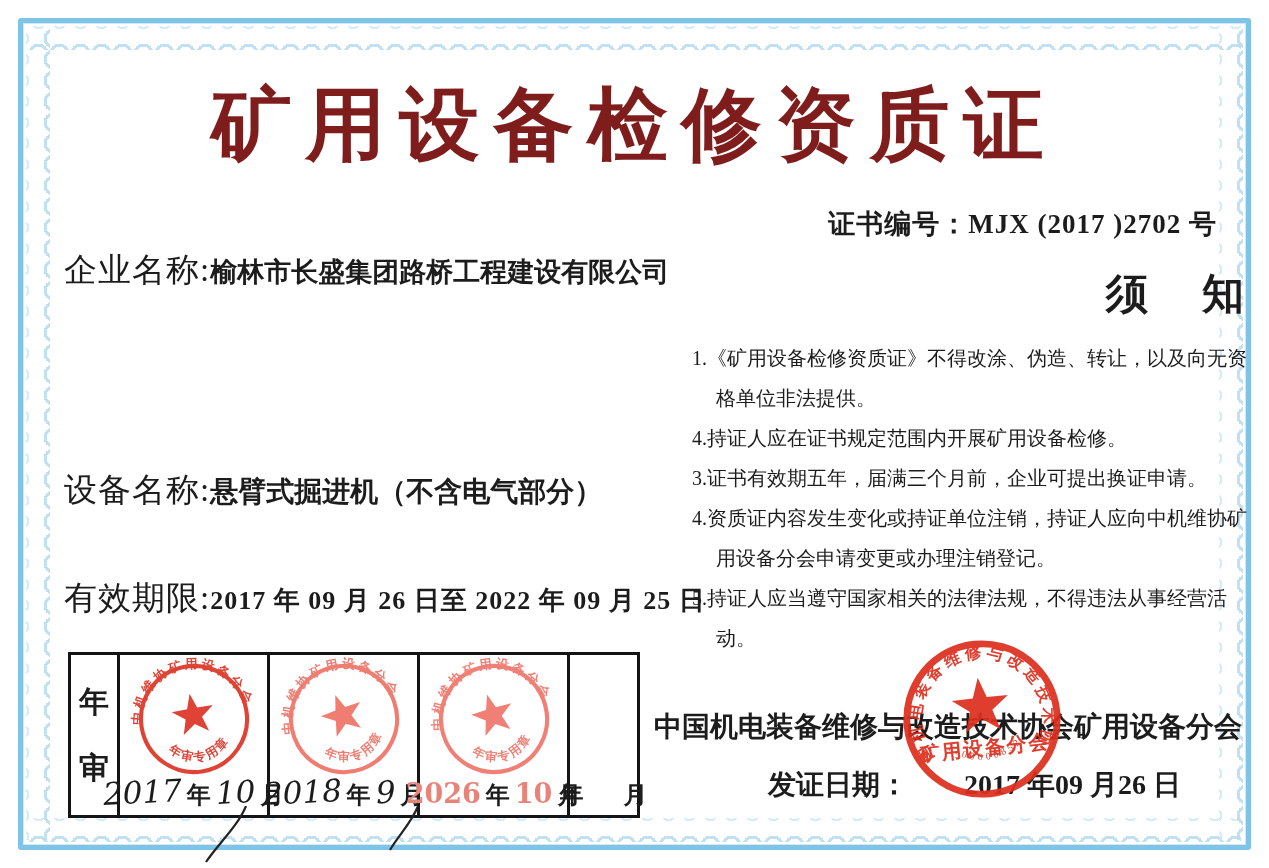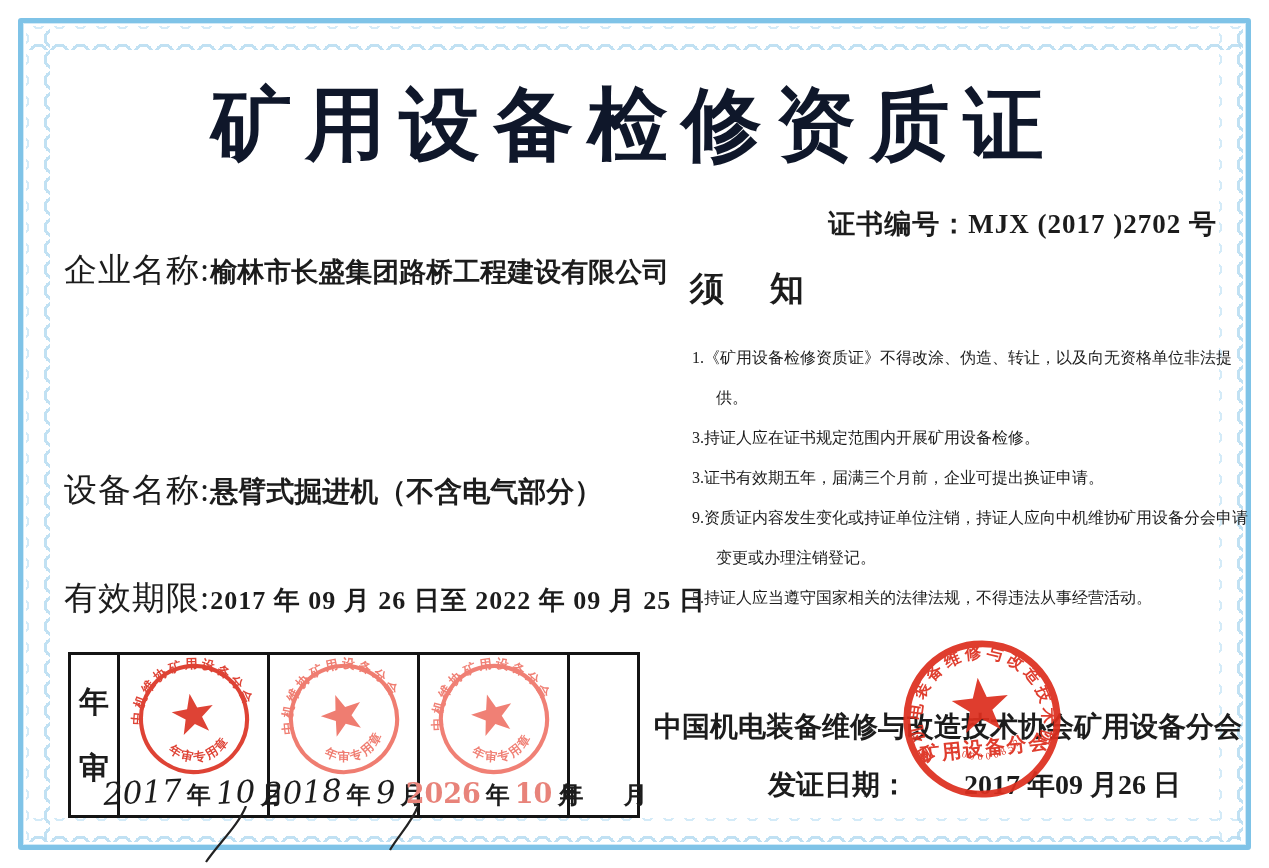--- a/index.html
+++ b/index.html
@@ -32,46 +32,46 @@
       radial-gradient(circle at -15% 50%, rgba(255,255,255,0) 5px, #cde8f7 5px, #cde8f7 7px, rgba(255,255,255,0) 7px);
     background-size:24px 21px;
   }
   .band-left{ left:26px; }
   .band-right{ right:26px; }
 
   
   .title{
     position:absolute; top:72px; left:0; width:100%;
     text-align:center; font-size:80px; font-weight:900;
-    letter-spacing:14px; margin:0; color:#0f172a;
+    letter-spacing:14px; margin:0; color:#7f1d1d;
   }
   
   .cert-no{
     position:absolute; top:206px; right:52px;
     font-size:27px; font-weight:700; letter-spacing:1px;
   }
   
   .field{
     position:absolute; left:64px; display:flex; align-items:baseline; white-space:nowrap;
   }
   .flabel{ font-size:33px; font-weight:400; letter-spacing:1px; }
   .fvalue{ font-weight:700;font-family:Liberation Serif, serif; }
   .f0{ top:248px; } .f0 .fvalue{ font-size:27px; }
   .f1{ top:358px; } .f1 .fvalue{ font-size:23px; }
   .f2{ top:468px;justify-content:space-between; } .f2 .fvalue{ font-size:28px; }
   .f3{ top:576px; } .f3 .fvalue{ font-size:26px; letter-spacing:1px; }
 
   
   .notice-heading{
     position:absolute; top:266px; left:690px; width:560px;
-    text-align:left; font-size:34px; font-weight:600; letter-spacing:6px;
+    text-align:right; font-size:42px; font-weight:600; letter-spacing:6px;
   }
   .notice-list{
     position:absolute; top:338px; left:692px; width:566px;
-    font-size:16px; line-height:40px;
+    font-size:20px; line-height:40px;
   }
   .notice-item{ padding-left:24px; text-indent:-24px; }
 
   
   .issuer-line{
     position:absolute; top:708px; left:654px; width:600px;
     font-size:28px; font-weight:700; white-space:nowrap;
   }
   .issue-date{
     position:absolute; top:766px; left:768px;
@@ -134,23 +134,23 @@
     <span class="fvalue">悬臂式掘进机（不含电气部分）</span>
   </div>
   <div class="field f3">
     <span class="flabel">有效期限:</span>
     <span class="fvalue">2017 年 09 月 26 日至 2022 年 09 月 25 日</span>
   </div>
 
   <div class="notice-heading">须　知</div>
   <div class="notice-list">
     <div class="notice-item">1.《矿用设备检修资质证》不得改涂、伪造、转让，以及向无资格单位非法提供。</div>
-    <div class="notice-item">3.持证人应在证书规定范围内开展矿用设备检修。</div>
+    <div class="notice-item">4.持证人应在证书规定范围内开展矿用设备检修。</div>
     <div class="notice-item">3.证书有效期五年，届满三个月前，企业可提出换证申请。</div>
-    <div class="notice-item">9.资质证内容发生变化或持证单位注销，持证人应向中机维协矿用设备分会申请变更或办理注销登记。</div>
+    <div class="notice-item">4.资质证内容发生变化或持证单位注销，持证人应向中机维协矿用设备分会申请变更或办理注销登记。</div>
     <div class="notice-item">5.持证人应当遵守国家相关的法律法规，不得违法从事经营活动。</div>
   </div>
 
   <div class="issuer-line">中国机电装备维修与改造技术协会矿用设备分会</div>
   <div class="issue-date">
     <span>发证日期：</span><span class="gap"></span><span>2017 年09 月26 日</span>
   </div>
 
   <svg class="big-stamp" viewBox="0 0 180 180">
     <g transform="rotate(-6 90 90)" fill="none">

